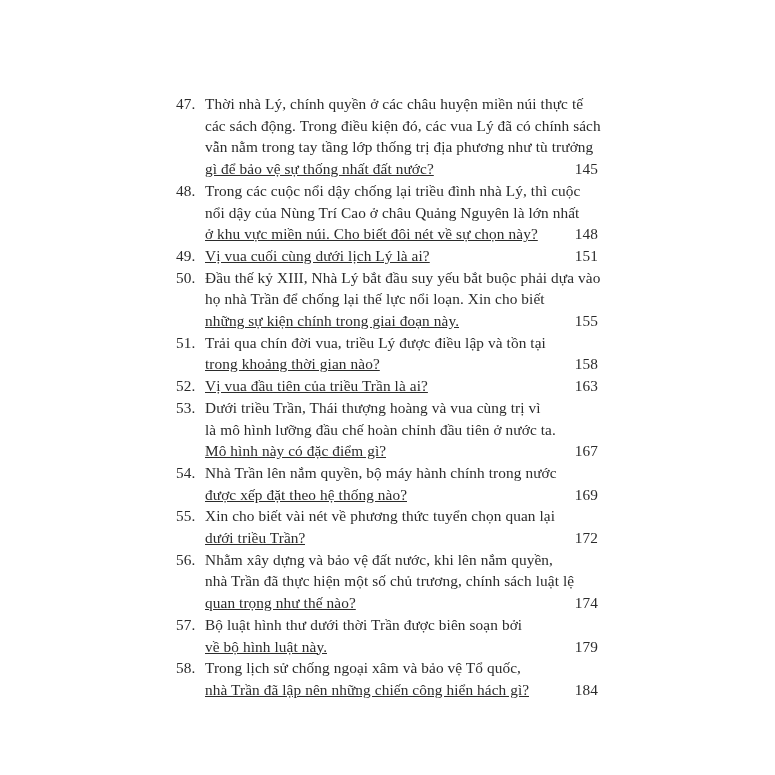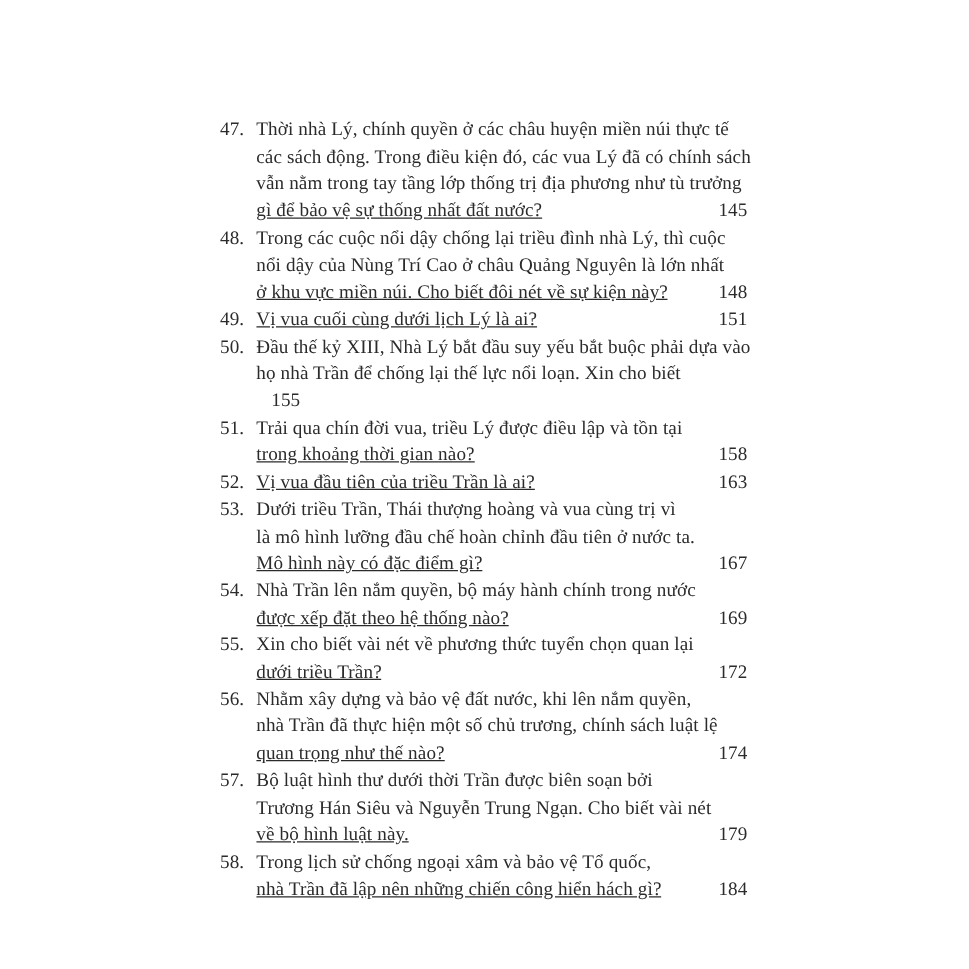--- a/index.html
+++ b/index.html
@@ -71,21 +71,21 @@
           </div>
         </span>
   </div>
 
   <div class="entry">
     <span class="num">48.</span>
     <span class="body">
           <div class="line">Trong các cuộc nổi dậy chống lại triều đình nhà Lý, thì cuộc</div>
           <div class="line">nổi dậy của Nùng Trí Cao ở châu Quảng Nguyên là lớn nhất</div>
           <div class="line last">
-            <span class="txt">ở khu vực miền núi. Cho biết đôi nét về sự kiện này?</span>
+            <span class="txt">ở khu vực miền núi. Cho biết đôi nét về sự chọn này?</span>
             <span class="pagenum">148</span>
           </div>
         </span>
   </div>
 
   <div class="entry">
     <span class="num">49.</span>
     <span class="body">
           <div class="line last">
             <span class="txt">Vị vua cuối cùng dưới lịch Lý là ai?</span>
@@ -93,20 +93,21 @@
           </div>
         </span>
   </div>
 
   <div class="entry">
     <span class="num">50.</span>
     <span class="body">
           <div class="line">Đầu thế kỷ XIII, Nhà Lý bắt đầu suy yếu bắt buộc phải dựa vào</div>
           <div class="line">họ nhà Trần để chống lại thế lực nổi loạn. Xin cho biết</div>
           <div class="line last">
+            <span class="txt">những sự kiện chính trong giai đoạn này.</span>
             <span class="pagenum">155</span>
           </div>
         </span>
   </div>
 
   <div class="entry">
     <span class="num">51.</span>
     <span class="body">
           <div class="line">Trải qua chín đời vua, triều Lý được điều lập và tồn tại</div>
           <div class="line last">
@@ -169,21 +170,20 @@
             <span class="txt">quan trọng như thế nào?</span>
             <span class="pagenum">174</span>
           </div>
         </span>
   </div>
 
   <div class="entry">
     <span class="num">57.</span>
     <span class="body">
           <div class="line">Bộ luật hình thư dưới thời Trần được biên soạn bởi</div>
-          <div class="line">Trương Hán Siêu và Nguyễn Trung Ngạn. Cho biết vài nét</div>
           <div class="line last">
             <span class="txt">về bộ hình luật này.</span>
             <span class="pagenum">179</span>
           </div>
         </span>
   </div>
 
   <div class="entry">
     <span class="num">58.</span>
     <span class="body">

